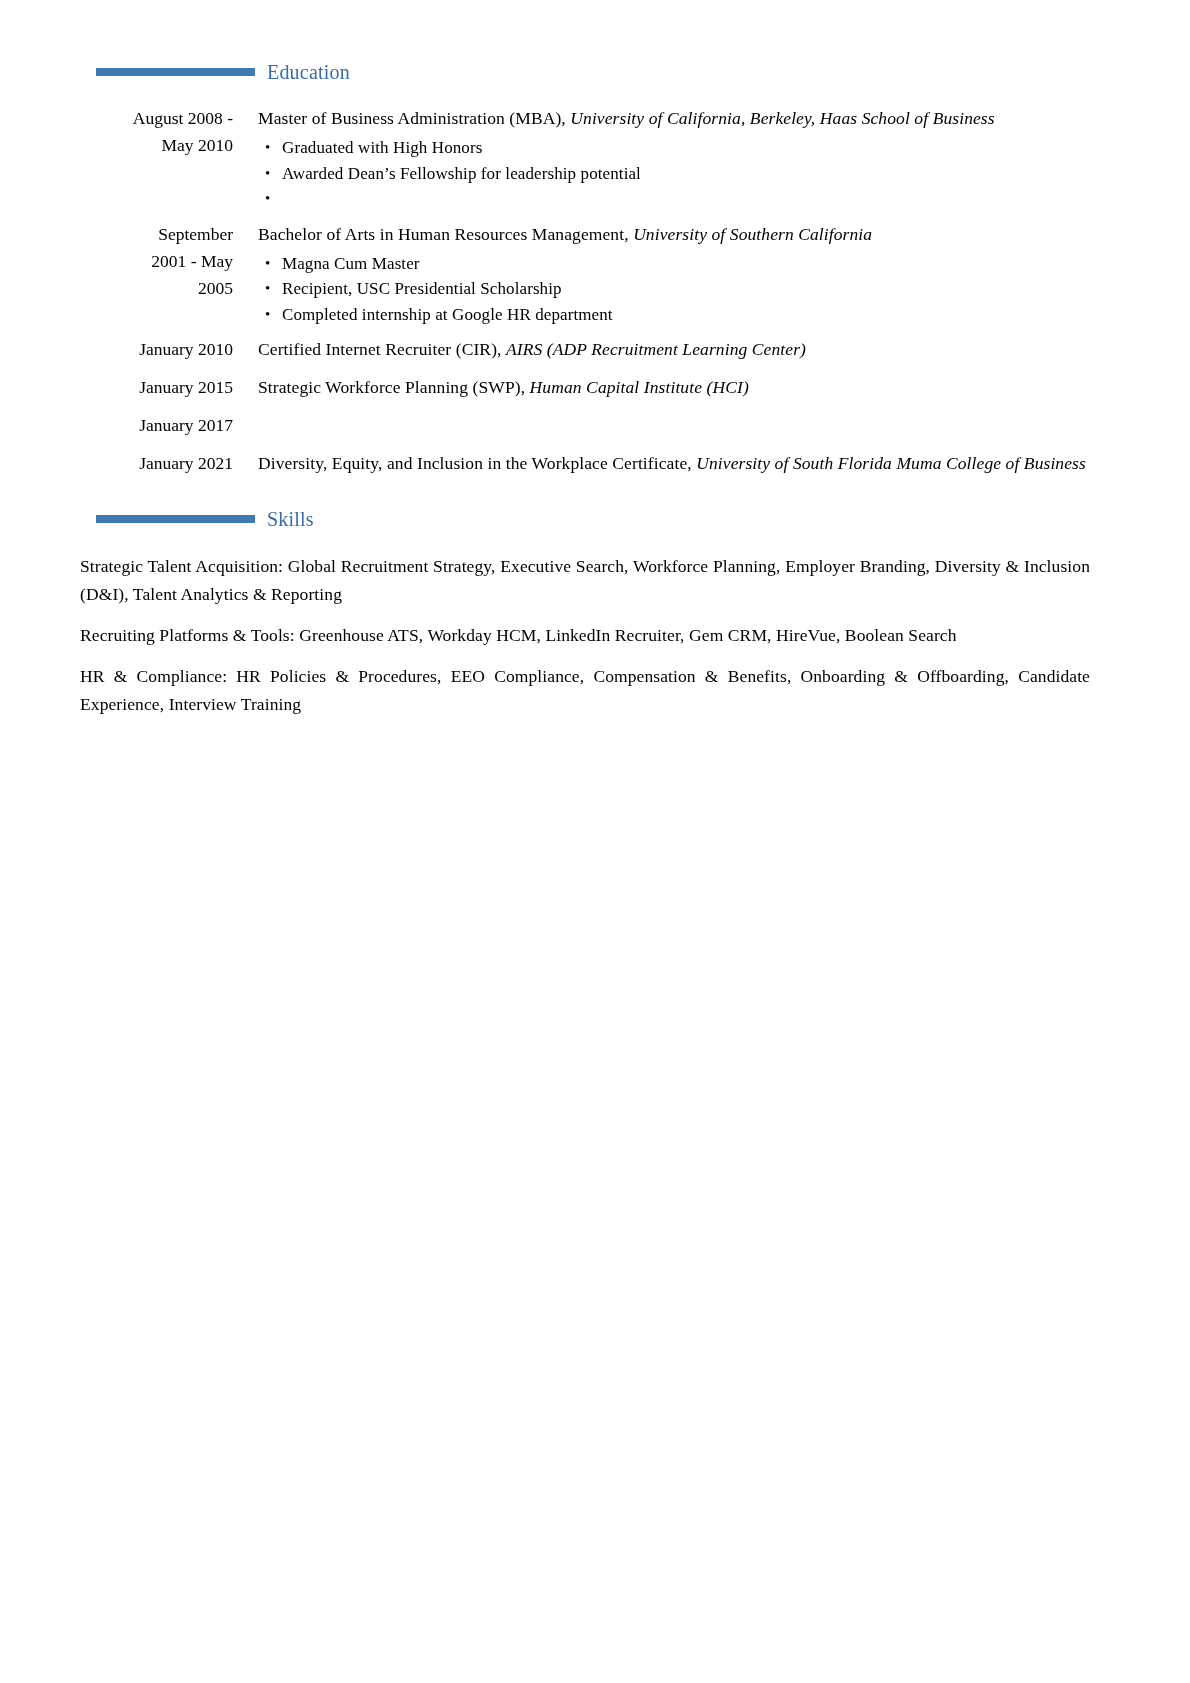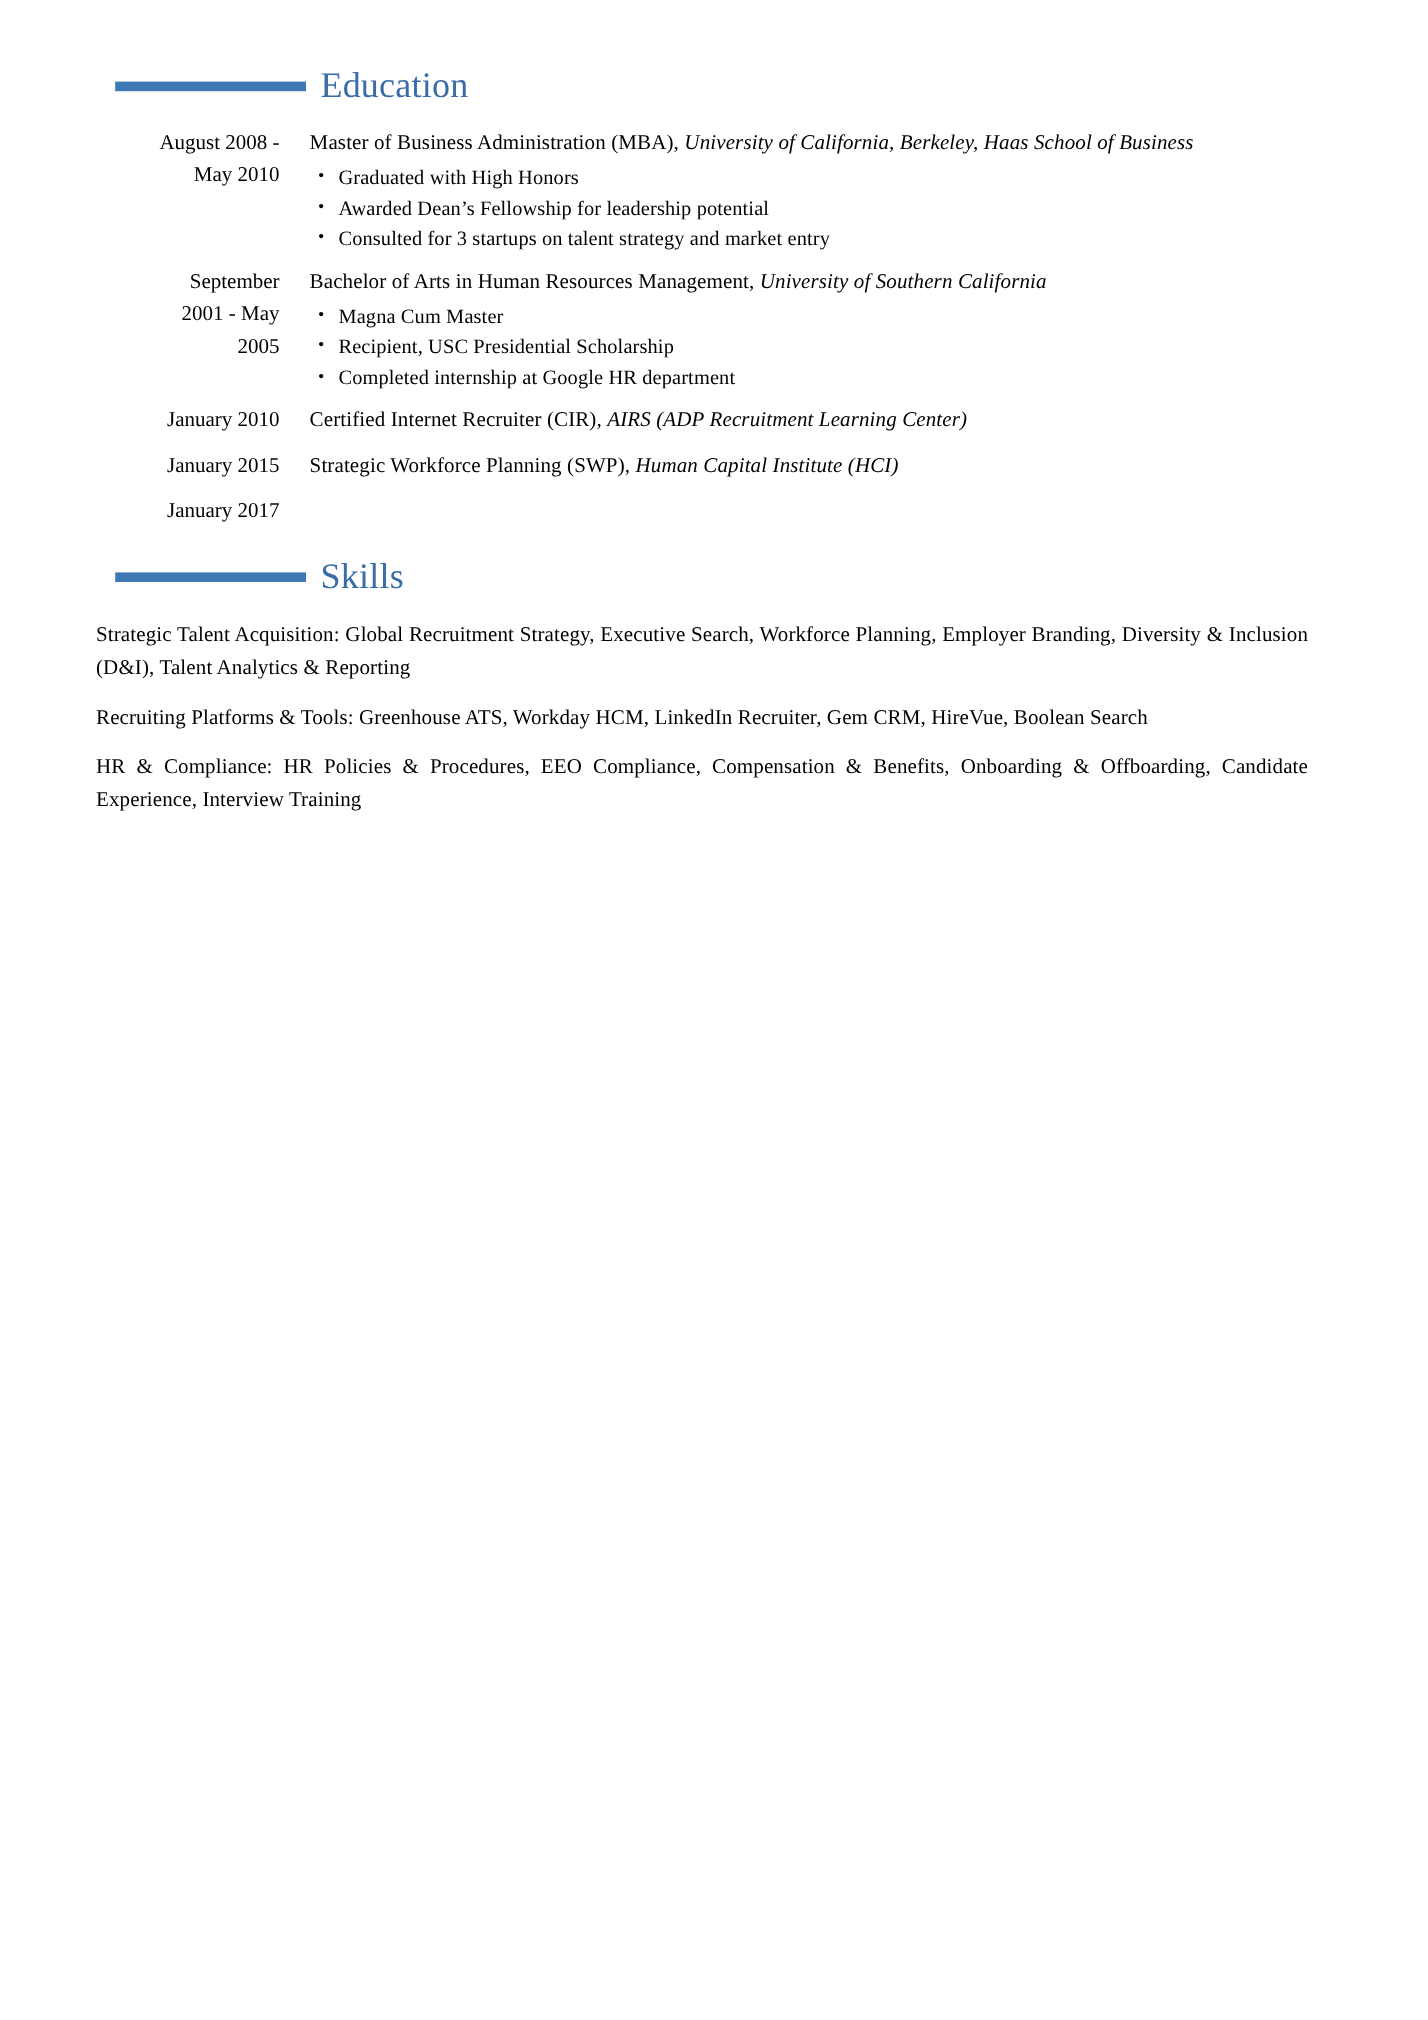--- a/index.html
+++ b/index.html
@@ -23,21 +23,21 @@
   .sec-head.later { margin-top: 25px; }
   .sec-rule {
     display: inline-block;
     width: 159px; height: 8px;
     margin-left: 16px; margin-right: 12px;
     background: #3e78b5;
     flex: 0 0 auto;
   }
   .sec-title {
     margin: 0;
-    font-size: 30px; font-weight: 400;
+    font-size: 20px; font-weight: 400;
     color: #3a6ca8;
     letter-spacing: 0.2px;
     line-height: 34px;
     white-space: nowrap;
   }
   
   .entry {
     display: grid;
     grid-template-columns: 153px 1fr;
     column-gap: 25px;
@@ -99,21 +99,20 @@
           <li>
               <span class="blt">•</span>
               <span>Graduated with High Honors</span>
             </li>
           <li>
               <span class="blt">•</span>
               <span>Awarded Dean’s Fellowship for leadership potential</span>
             </li>
           <li>
               <span class="blt">•</span>
-              <span>Consulted for 3 startups on talent strategy and market entry</span>
             </li>
         </ul>
       </div>
     </div>
 
     <div class="entry edu">
       <div class="dates">September
 2001 - May
 2005</div>
       <div class="entry-main">
@@ -149,20 +148,26 @@
       <div class="dates">January 2015</div>
       <div class="entry-main">
         <span class="degree">Strategic Workforce Planning (SWP)</span><span class="sep">, </span><span class="inst">Human Capital Institute (HCI)</span>
       </div>
     </div>
 
     <div class="entry">
       <div class="dates">January 2017</div>
     </div>
 
+    <div class="entry">
+      <div class="dates">January 2021</div>
+      <div class="entry-main">
+        <span class="degree">Diversity, Equity, and Inclusion in the Workplace Certificate</span><span class="sep">, </span><span class="inst">University of South Florida Muma College of Business</span>
+      </div>
+    </div>
   </section>
 
   <section>
     <div class="sec-head later">
       <span class="sec-rule"></span>
       <h2 class="sec-title">Skills</h2>
     </div>
 
     <p class="skill"><b>Strategic Talent Acquisition:</b><span> </span><span>Global Recruitment Strategy, Executive Search, Workforce Planning, Employer Branding, Diversity &amp; Inclusion (D&amp;I), Talent Analytics &amp; Reporting</span></p>
 

